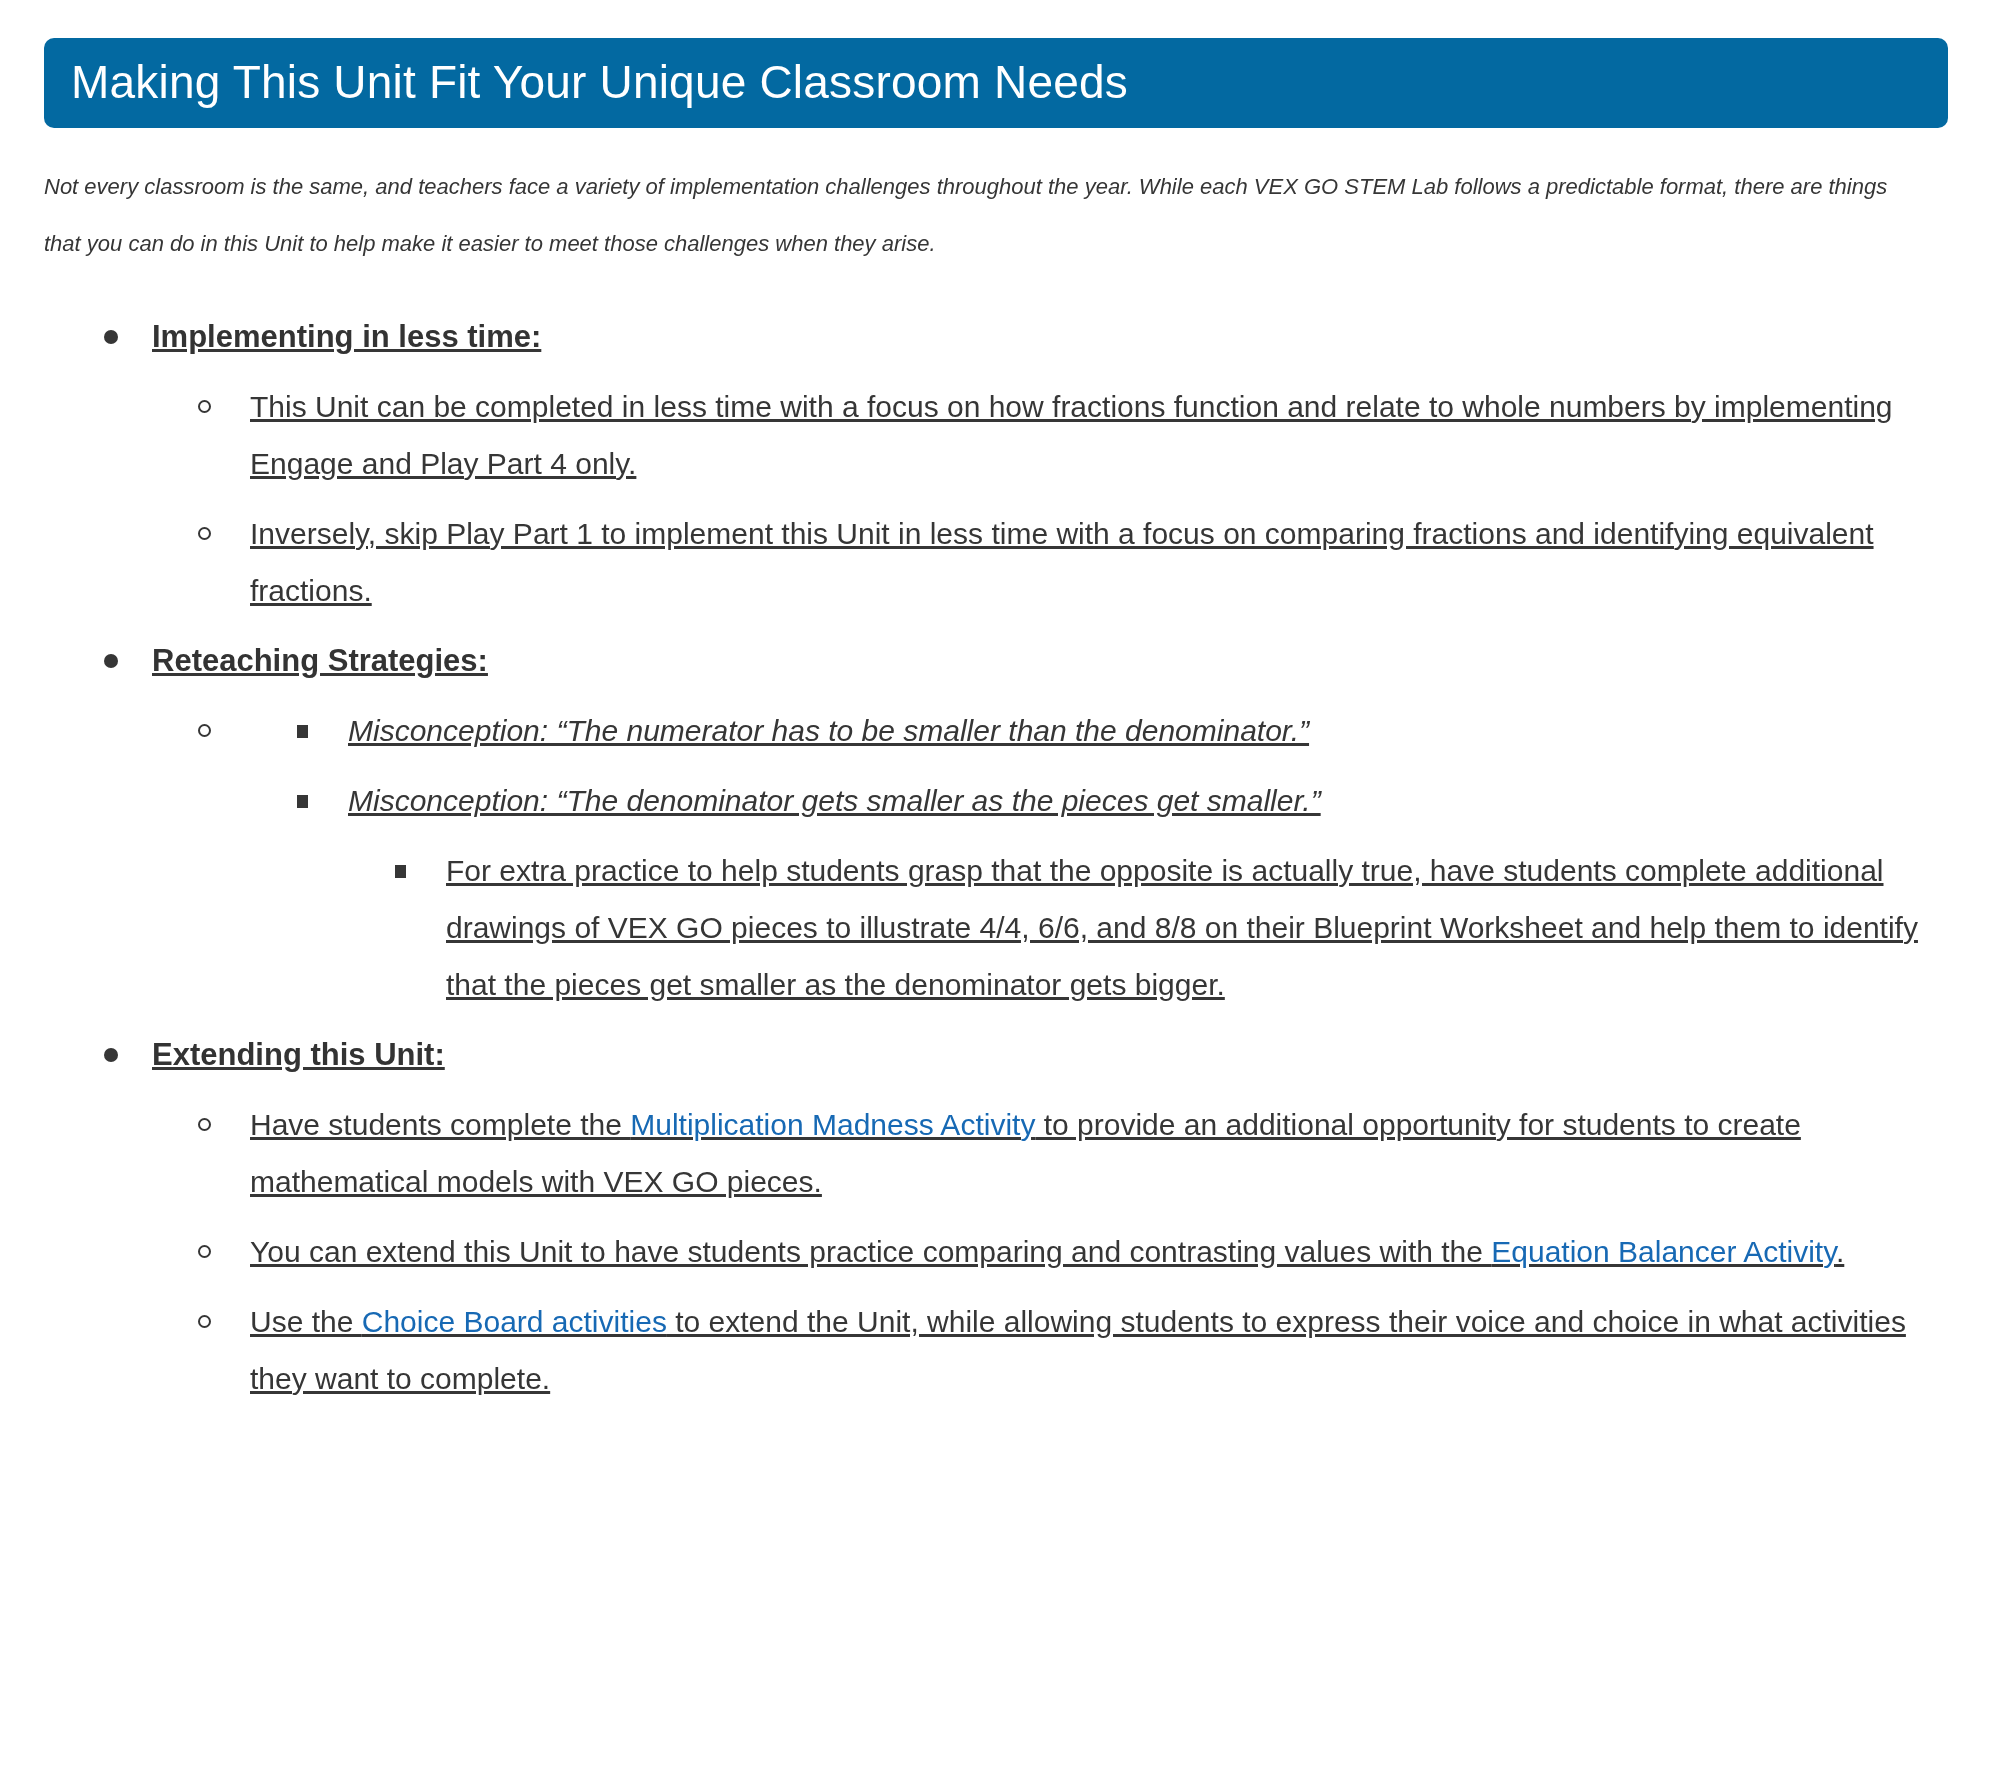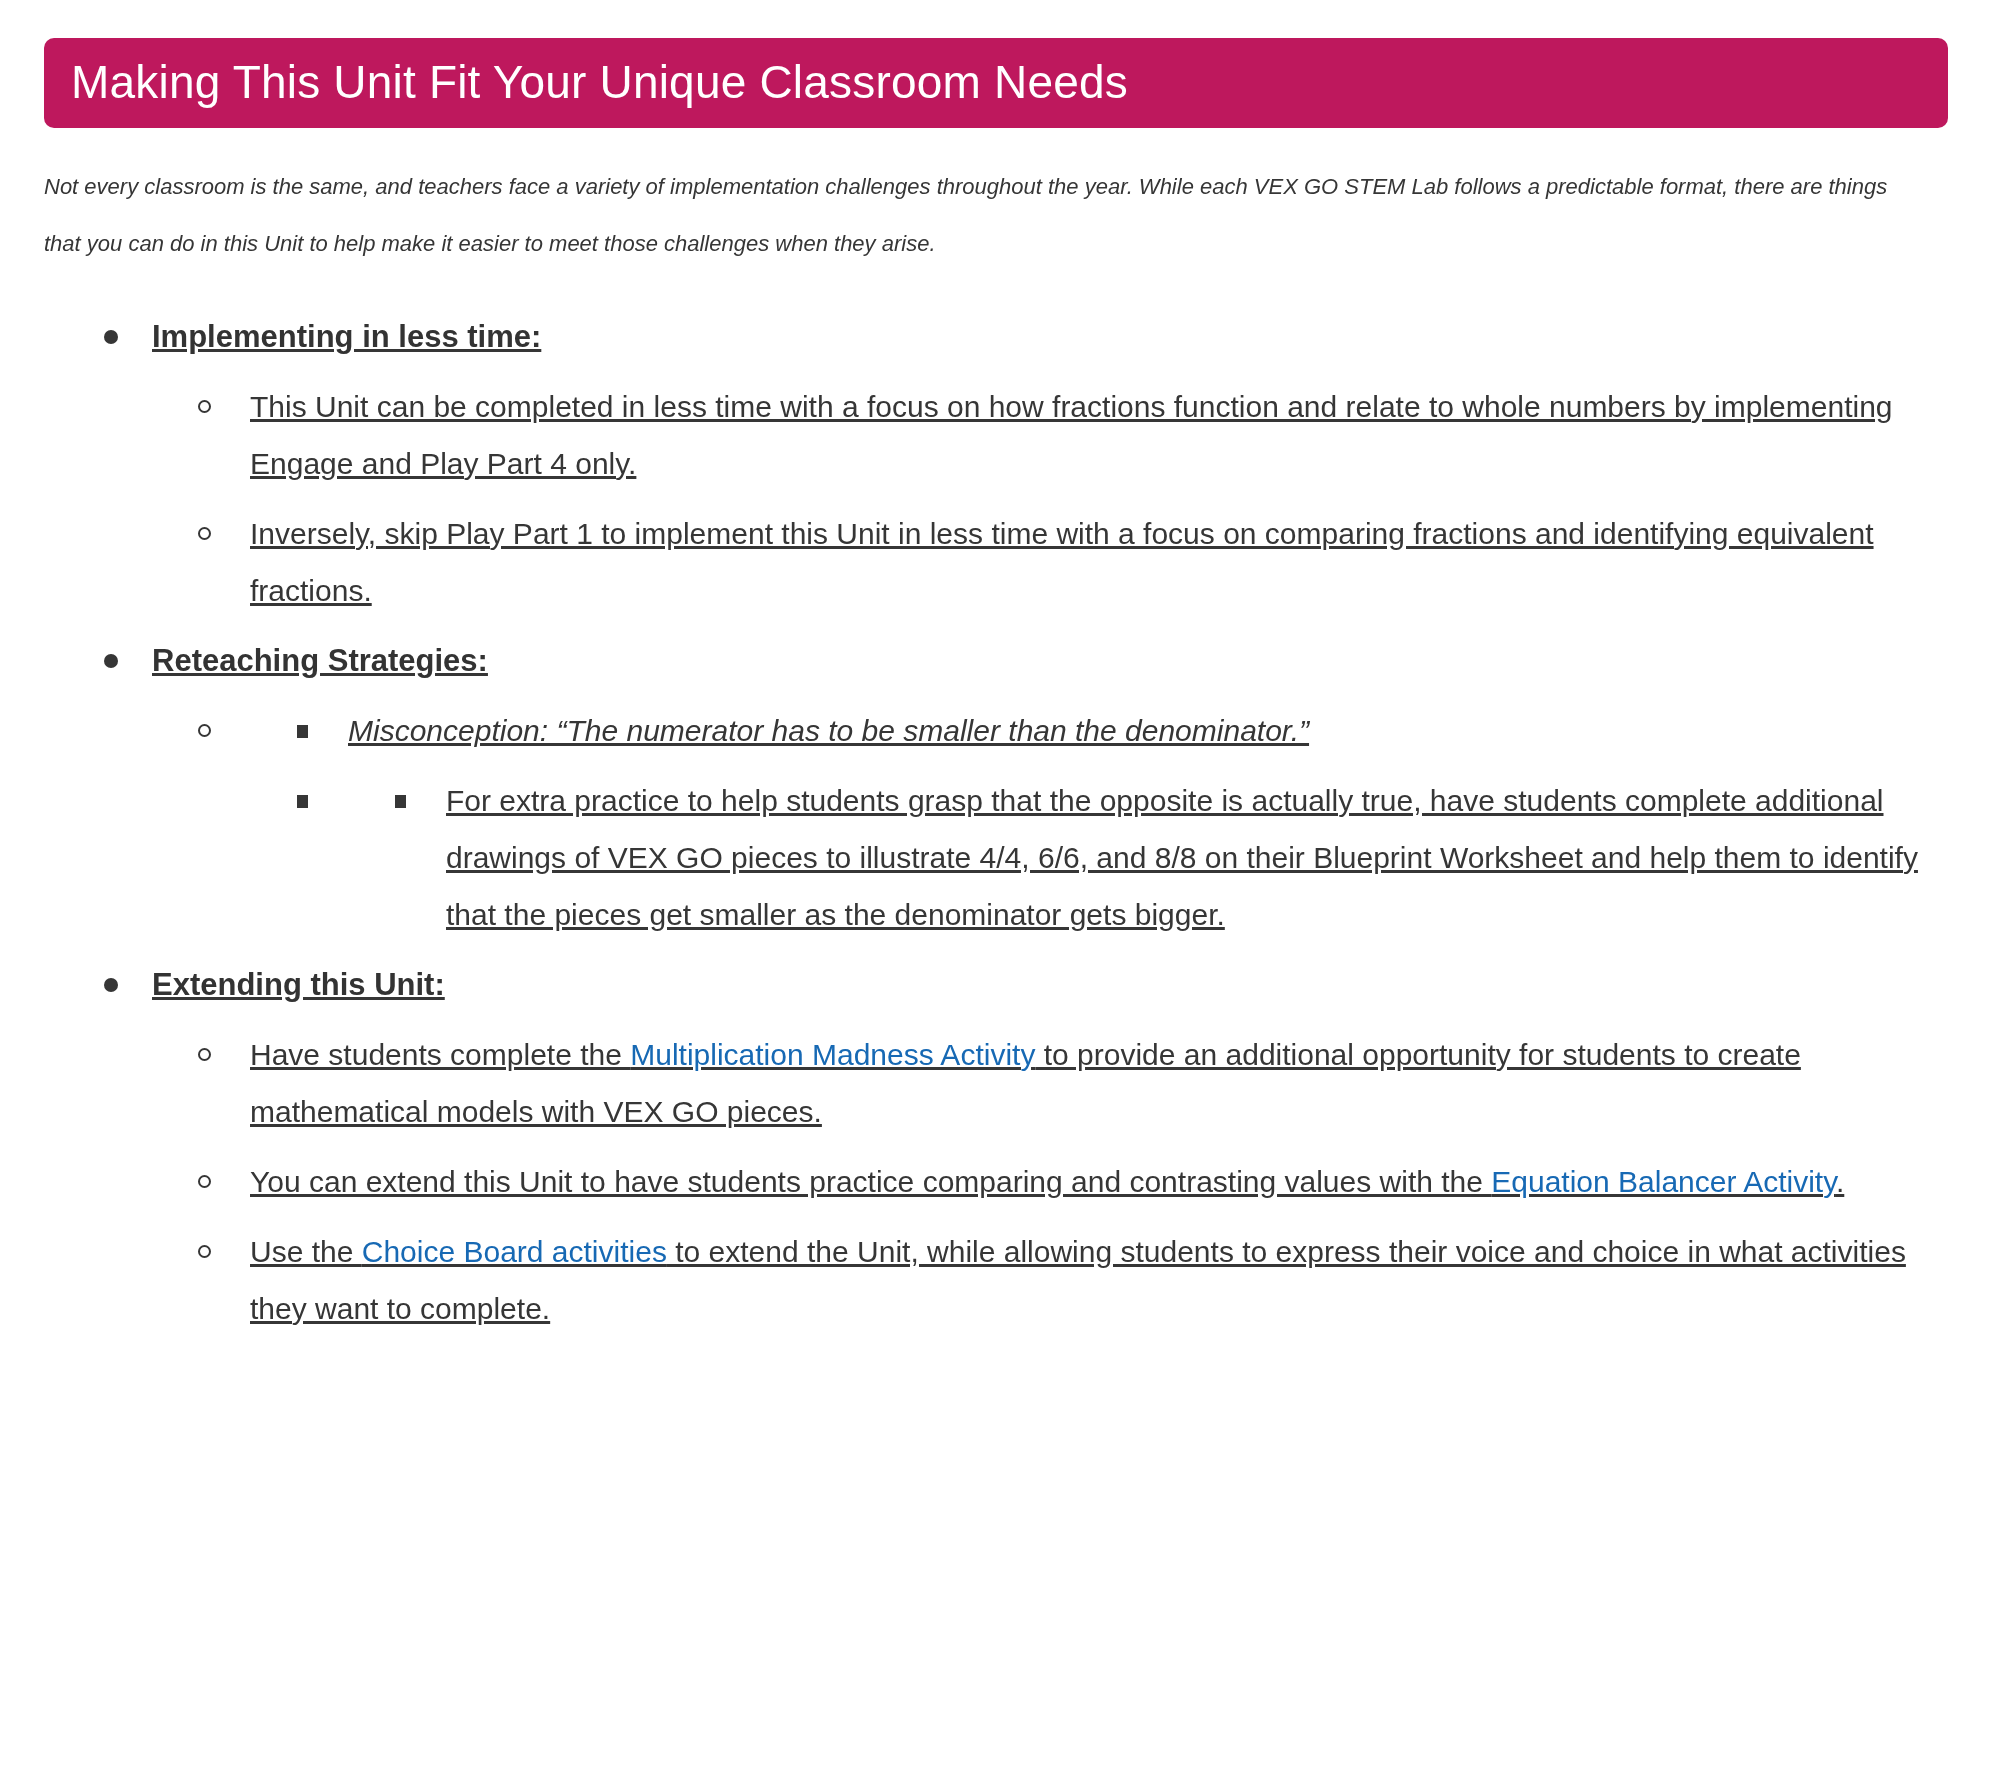--- a/index.html
+++ b/index.html
@@ -9,21 +9,21 @@
   }
   .page {
     width: 1992px;
     min-height: 1786px;
     box-sizing: border-box;
     padding: 38px 44px 30px 44px;
     font-family: "Liberation Sans", "DejaVu Sans", sans-serif;
     color: #363636;
   }
   .banner {
-    background: #be185d;
+    background: #0369a1;
     border-radius: 10px;
     padding: 16px 27px;
   }
   .banner h1 {
     margin: 0;
     color: #ffffff;
     font-size: 46px;
     font-weight: 400;
     line-height: 1.25;
     letter-spacing: 0.2px;
@@ -112,21 +112,21 @@
 
   <div id="content">
       <ul class="blist depth-1">
         <li class="bitem m-disc bold"><span class="bitem-text">Implementing in less time:</span><ul class="blist depth-2">
             <li class="bitem m-circle normal"><span class="bitem-text">This Unit can be completed in less time with a focus on how fractions function and relate to whole numbers by implementing Engage and Play Part 4 only.</span></li>
             <li class="bitem m-circle normal"><span class="bitem-text">Inversely, skip Play Part 1 to implement this Unit in less time with a focus on comparing fractions and identifying equivalent fractions.</span></li>
           </ul></li>
         <li class="bitem m-disc bold"><span class="bitem-text">Reteaching Strategies:</span><ul class="blist depth-2">
             <li class="bitem m-circle normal"><ul class="blist depth-3">
                 <li class="bitem m-square italic"><span class="bitem-text">Misconception: “The numerator has to be smaller than the denominator.”</span></li>
-                <li class="bitem m-square italic"><ul class="blist depth-4">
+                <li class="bitem m-square italic"><span class="bitem-text">Misconception: “The denominator gets smaller as the pieces get smaller.”</span><ul class="blist depth-4">
                     <li class="bitem m-square normal"><span class="bitem-text">For extra practice to help students grasp that the opposite is actually true, have students complete additional drawings of VEX GO pieces to illustrate 4/4, 6/6, and 8/8 on their Blueprint Worksheet and help them to identify that the pieces get smaller as the denominator gets bigger.</span></li>
                   </ul></li>
               </ul></li>
           </ul></li>
         <li class="bitem m-disc bold"><span class="bitem-text">Extending this Unit:</span><ul class="blist depth-2">
             <li class="bitem m-circle normal"><span class="bitem-text">Have students complete the <a href="#" class="inline-link">Multiplication Madness Activity</a> to provide an additional opportunity for students to create mathematical models with VEX GO pieces.</span></li>
             <li class="bitem m-circle normal"><span class="bitem-text">You can extend this Unit to have students practice comparing and contrasting values with the <a href="#" class="inline-link">Equation Balancer Activity</a>.</span></li>
             <li class="bitem m-circle normal"><span class="bitem-text">Use the <a href="#" class="inline-link">Choice Board activities</a> to extend the Unit, while allowing students to express their voice and choice in what activities they want to complete.</span></li>
           </ul></li>
       </ul>

